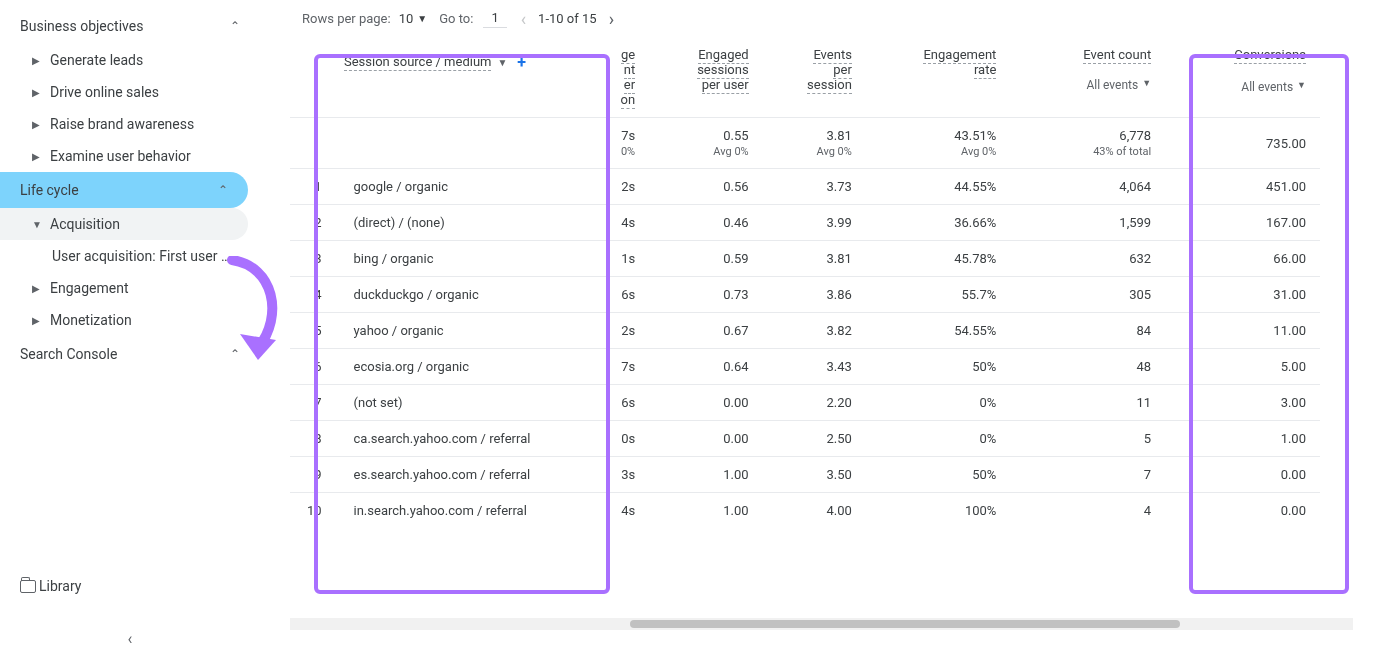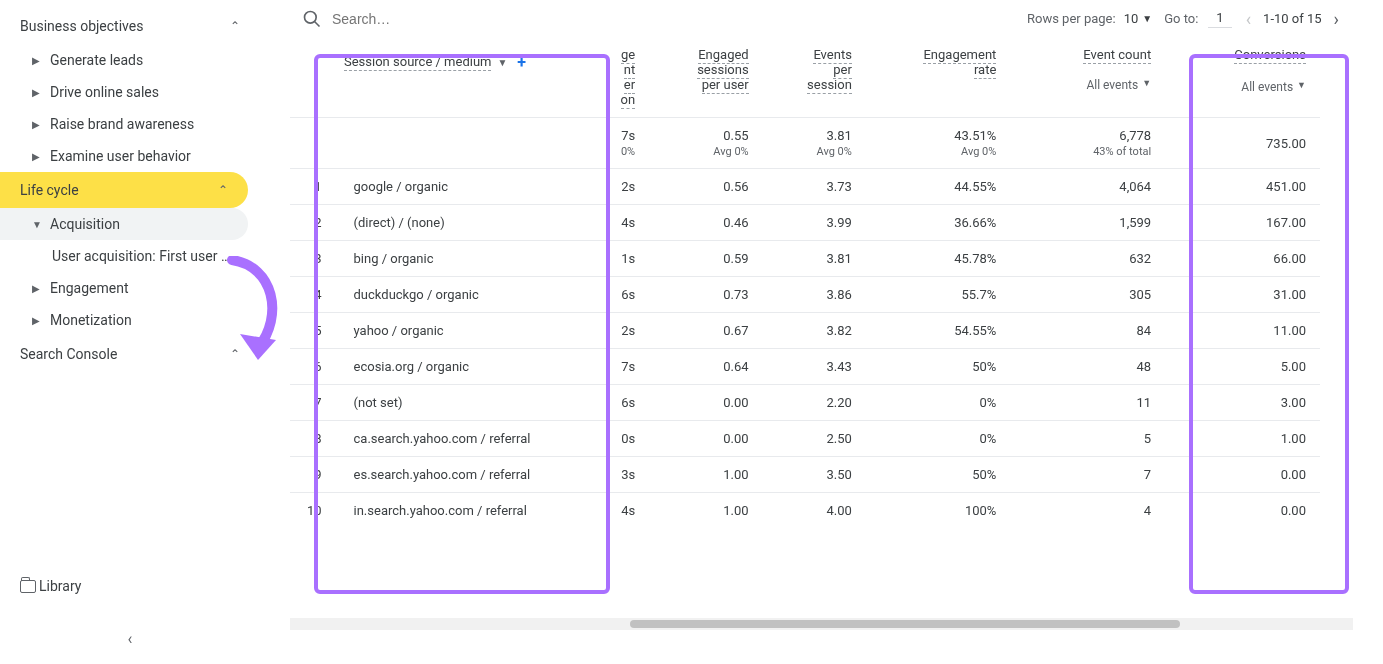--- a/index.html
+++ b/index.html
@@ -205,21 +205,21 @@
     </div>
     <div class="nav-item">
       <span class="caret">▶</span>
       <span>Raise brand awareness</span>
     </div>
     <div class="nav-item">
       <span class="caret">▶</span>
       <span>Examine user behavior</span>
     </div>
 
-    <div class="section-hdr" style="background:#fde047; border-radius:0 18px 18px 0; margin-right:12px; padding-left:20px;">
+    <div class="section-hdr" style="background:#7dd3fc; border-radius:0 18px 18px 0; margin-right:12px; padding-left:20px;">
       <span>Life cycle</span>
       <span class="chev">⌃</span>
     </div>
     <div class="nav-item expanded">
       <span class="caret">▼</span>
       <span>Acquisition</span>
     </div>
     <div class="nav-sub">User acquisition: First user …</div>
     <div class="nav-item">
       <span class="caret">▶</span>
@@ -244,27 +244,20 @@
 
   <svg class="arrow-svg" viewBox="0 0 80 110">
     <path d="M18 4 C 60 10, 70 60, 44 92" stroke="#a970ff" stroke-width="10" fill="none" stroke-linecap="round"></path>
     <path d="M44 92 L30 78 M44 92 L62 82" stroke="#a970ff" stroke-width="0"></path>
     <polygon points="44,104 26,78 62,84" fill="#a970ff"></polygon>
   </svg>
 
   <div class="main">
     <div class="card">
       <div class="toolbar">
-        <div class="search-wrap">
-          <svg width="20" height="20" viewBox="0 0 24 24">
-              <circle cx="10" cy="10" r="7" stroke="#5f6368" stroke-width="2" fill="none"></circle>
-              <line x1="15" y1="15" x2="21" y2="21" stroke="#5f6368" stroke-width="2"></line>
-            </svg>
-          <input placeholder="Search…" style="">
-        </div>
         <div class="rpp">
           <span>Rows per page:</span>
           <span class="sel">
             <span>10</span>
             <span style="font-size:10px;">▼</span>
           </span>
         </div>
         <div class="goto">
           <span>Go to:</span>
           <span class="val">1</span>

